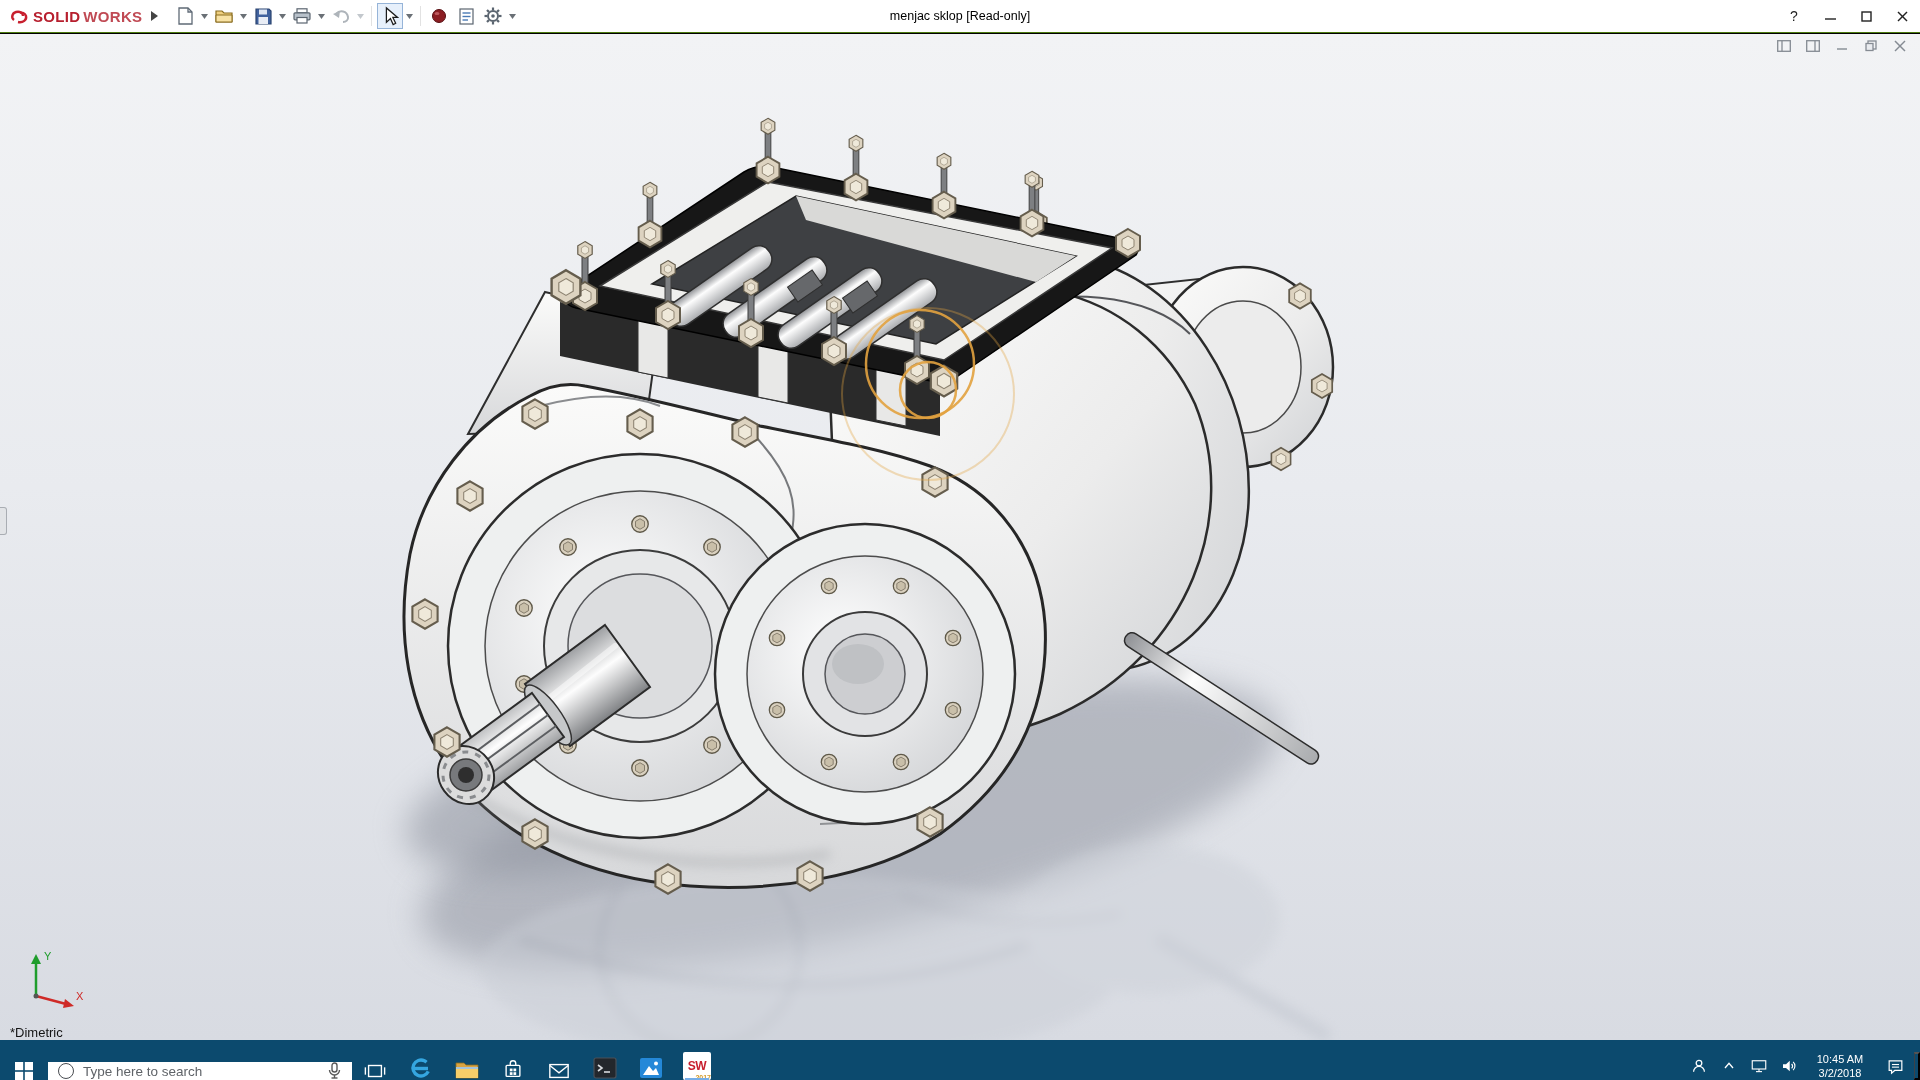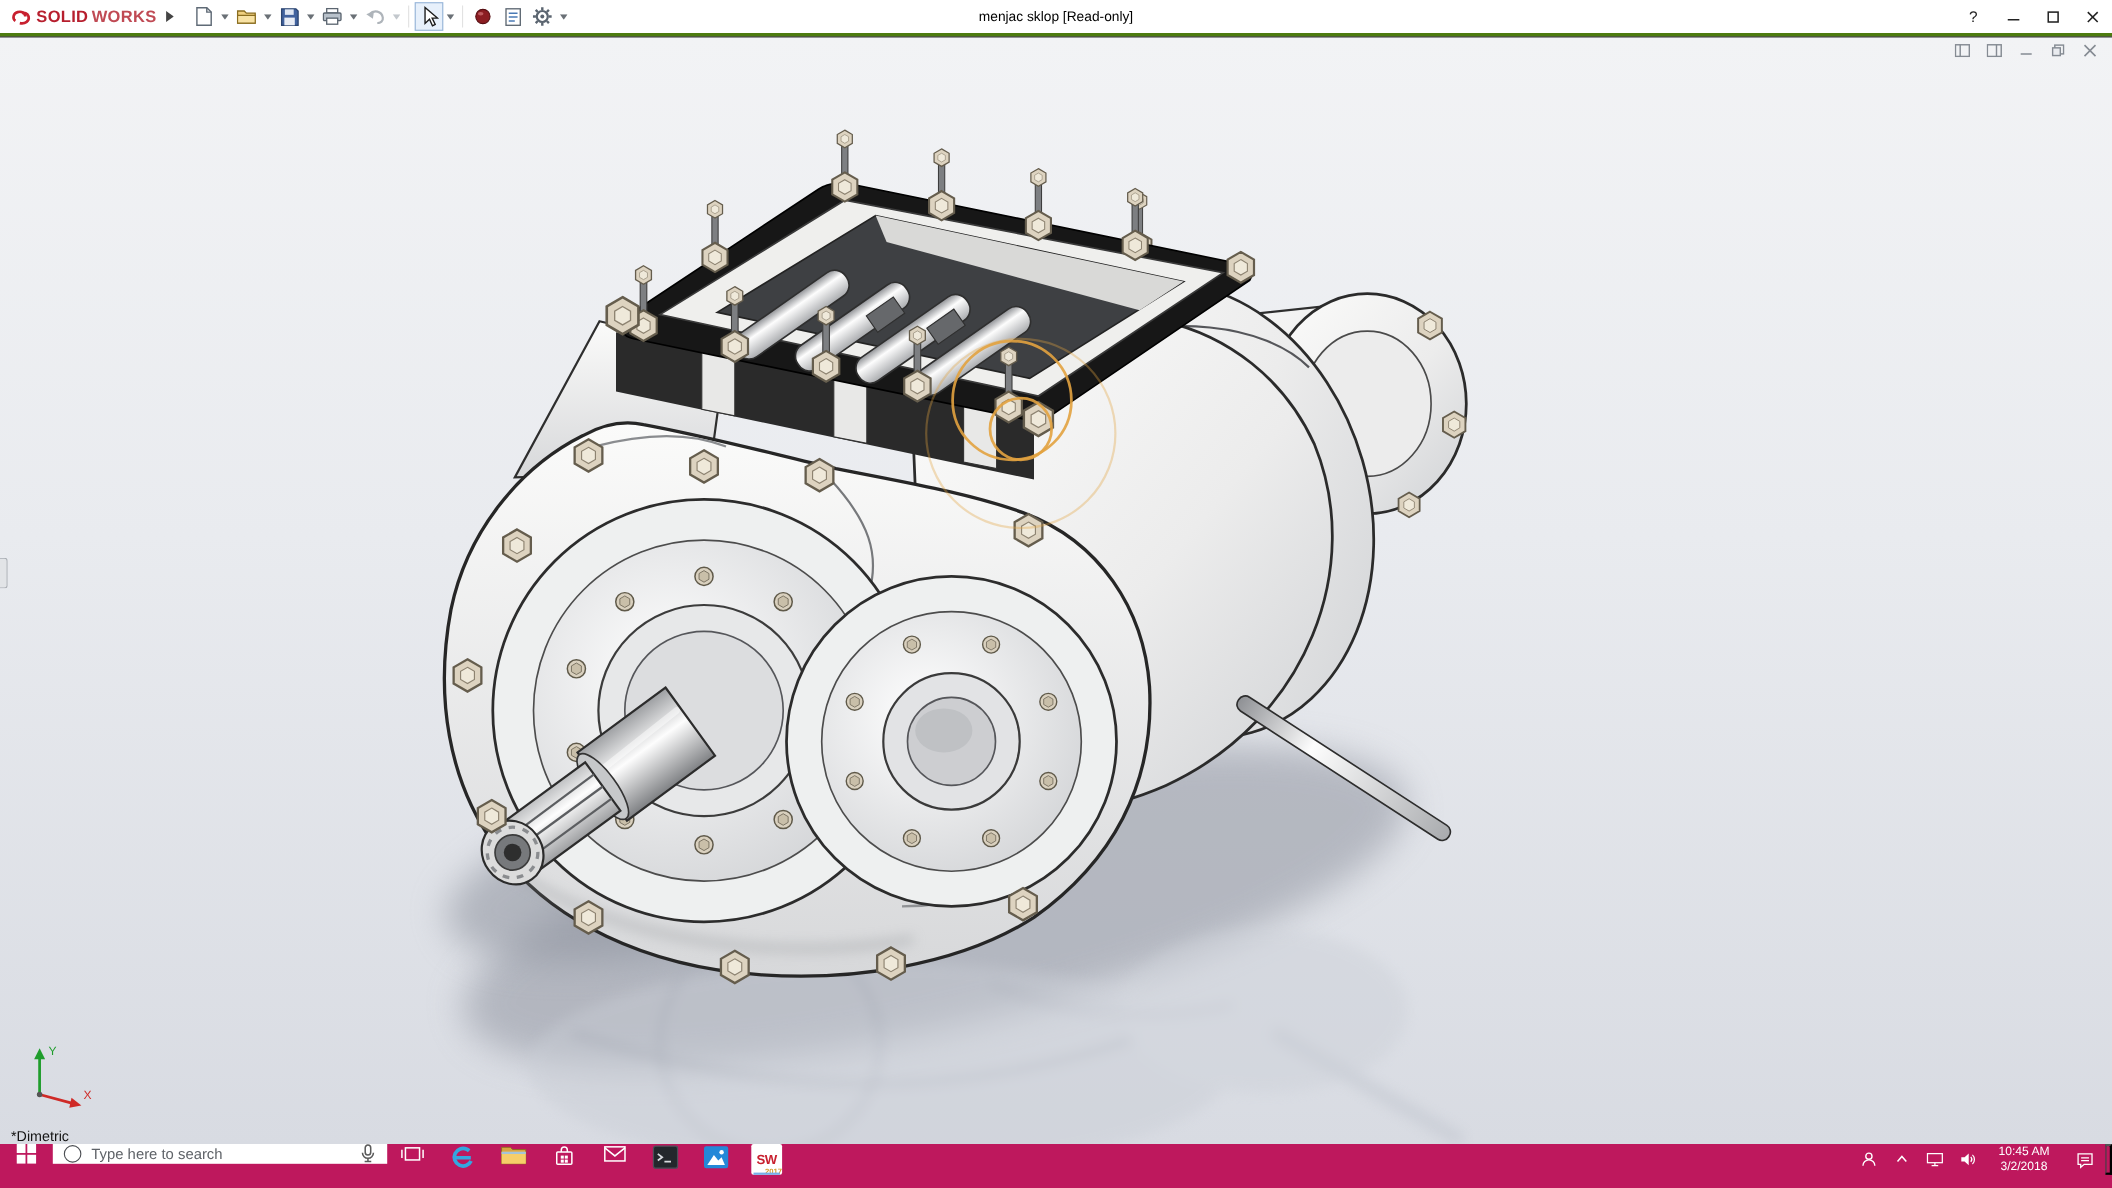--- a/index.html
+++ b/index.html
@@ -1,19 +1,19 @@
 <!DOCTYPE html>
 <html><head>
 <meta charset="utf-8">
 <style>
   *{box-sizing:border-box;margin:0;padding:0}
   html,body{width:1920px;height:1080px;overflow:hidden;font-family:"Liberation Sans",sans-serif;background:#000}
 
   
-  .titlebar{position:absolute;top:0;left:0;right:0;height:33px;background:#ffffff;border-bottom:3px solid #4d7c0f;display:flex;align-items:center;z-index:30}
+  .titlebar{position:absolute;top:0;left:0;right:0;height:33px;background:#ffffff;border-bottom:1px solid #4d7c0f;display:flex;align-items:center;z-index:30}
   .brand{display:flex;align-items:center;gap:3px;padding:0 4px 0 10px}
   .brand-solid{font-weight:bold;color:#b71f2e;font-size:15px;letter-spacing:.3px}
   .brand-works{font-weight:700;color:#c04a54;font-size:15px;letter-spacing:.3px}
   .flyout-btn{width:16px;height:26px;border:none;background:transparent;display:flex;align-items:center;justify-content:center;cursor:pointer}
   .toolbar{display:flex;align-items:center;gap:1px;margin-left:10px}
   .tb-btn{width:26px;height:26px;border:1px solid transparent;background:transparent;display:flex;align-items:center;justify-content:center;cursor:pointer}
   .tb-btn.active{border:1px solid #96b4d8;background:#e7f0fb}
   .tb-caret{width:11px;height:26px;border:none;background:transparent;display:flex;align-items:center;justify-content:center;cursor:pointer}
   .tb-sep{width:1px;height:20px;background:#e2e2e2;margin:0 4px}
   .doc-title{position:absolute;left:50%;transform:translateX(-50%);font-size:12.5px;color:#000000;white-space:nowrap}
@@ -23,21 +23,21 @@
   
   .viewport{position:absolute;top:34px;left:0;right:0;bottom:40px;background:linear-gradient(180deg,#f2f3f5 0%,#e9ebef 45%,#d8dbe2 100%);overflow:hidden}
   .scene{position:absolute;inset:0;width:100%;height:100%}
   .doc-controls{position:absolute;top:4px;right:10px;display:flex;gap:9px;z-index:5}
   .dc-btn{width:20px;height:16px;border:none;background:transparent;display:flex;align-items:center;justify-content:center;cursor:pointer}
   .triad{position:absolute;left:22px;bottom:26px;z-index:4}
   .view-label{position:absolute;left:10px;bottom:0px;font-size:13px;color:#141414;z-index:4}
   .pane-handle{position:absolute;left:0;top:47%;width:7px;height:28px;background:#e2e4e7;border:1px solid #a9adb3;border-left:none;border-radius:0 3px 3px 0;cursor:pointer;z-index:4}
 
   
-  .taskbar{position:absolute;left:0;right:0;bottom:0;height:40px;background:#be185d;display:flex;align-items:flex-start;z-index:40}
+  .taskbar{position:absolute;left:0;right:0;bottom:0;height:40px;background:#0c4a6e;display:flex;align-items:flex-end;z-index:40}
   .task-btn{width:46px;border:none;background:transparent;display:flex;align-items:center;justify-content:center;cursor:pointer;position:relative}
   .task-btn.start{width:48px}
   .search-box{width:304px;background:#ffffff;display:flex;align-items:center;gap:9px;padding:0 10px;cursor:text}
   .cortana-ring{width:16px;height:16px;border:1.6px solid #4a4d52;border-radius:50%;flex:none}
   .search-box input{flex:1;border:none;outline:none;background:transparent;font-size:13.5px;color:#333;font-family:"Liberation Sans",sans-serif}
   .search-box input::placeholder{color:#5f6368;opacity:1}
   .sw-tile{width:28px;height:28px;background:#fff;border-radius:2px;position:relative;display:flex;align-items:center;justify-content:center}
   .sw-letters{color:#c8202f;font-weight:bold;font-size:12px;letter-spacing:-.5px}
   .sw-year{position:absolute;right:0px;bottom:-1px;font-size:7px;color:#d49b2a;font-weight:bold}
   .run-indicator{position:absolute;bottom:0;left:11px;width:24px;height:2px;background:#76aee8}

